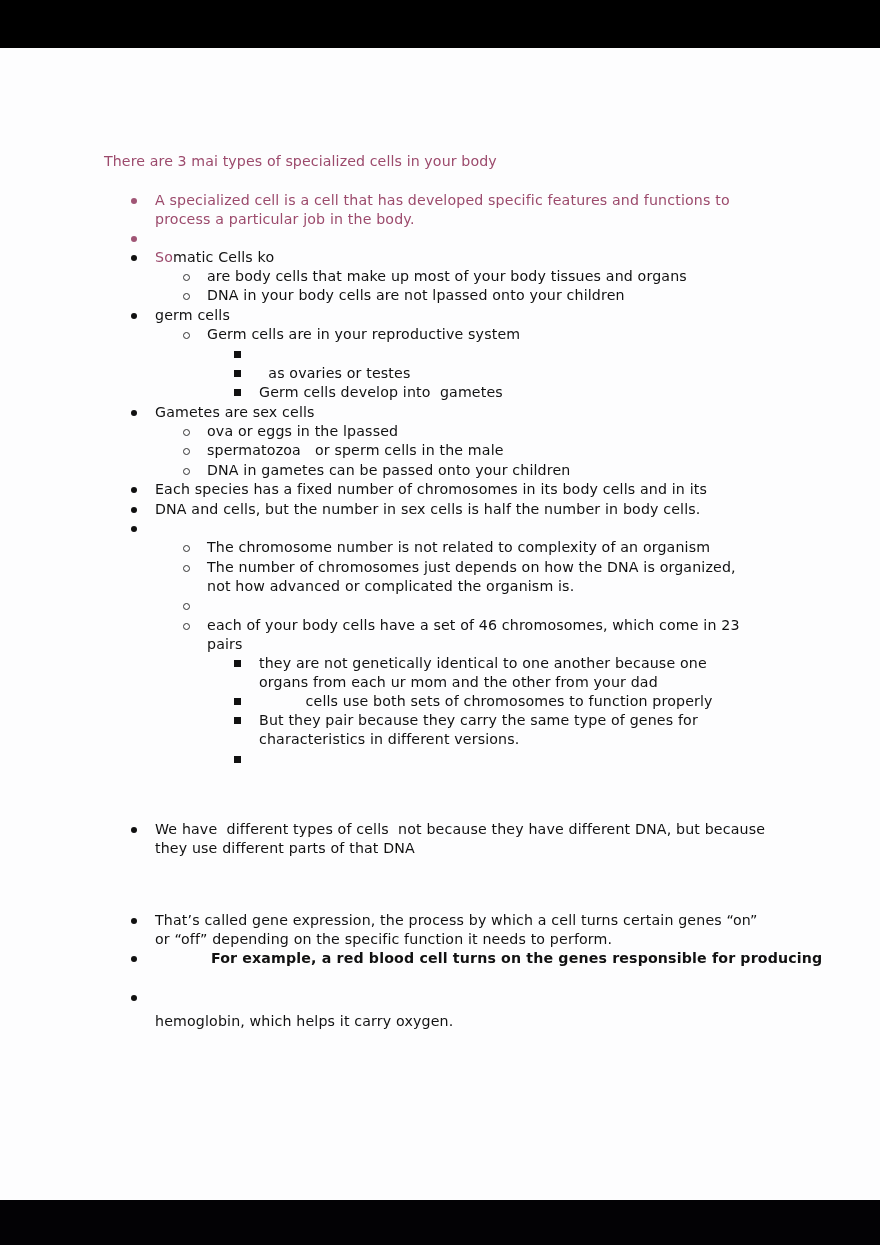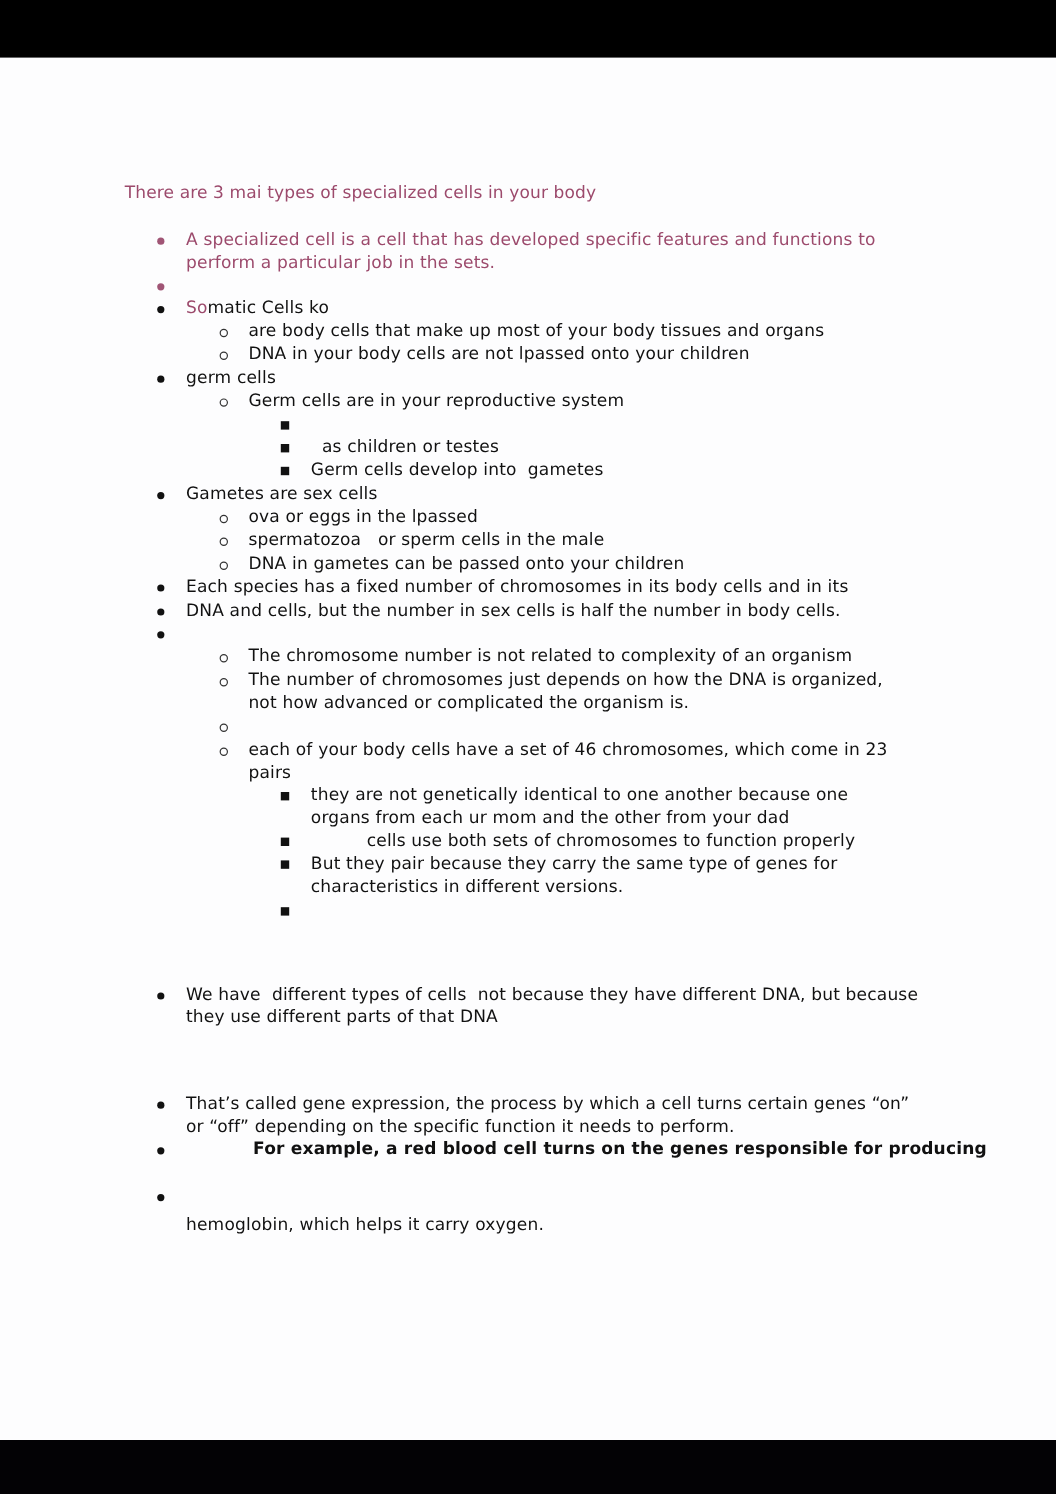--- a/index.html
+++ b/index.html
@@ -29,21 +29,21 @@
 <div class="bar-top"></div>
 
 <div class="page">
   <div class="doc">
 
     <div class="heading">There are 3 mai types of specialized cells in your body</div>
 
     <div class="li pink" style="left:0;top:143px;">
       <span class="bul disc" style="left:131px;top:7px;"></span>
       <span class="txt" style="left:155px;top:0;">A specialized cell is a cell that has developed specific features and functions to</span>
-      <span class="txt" style="left:155px;top:19px;">perform a particular job in the sets.</span>
+      <span class="txt" style="left:155px;top:19px;">process a particular job in the body.</span>
     </div>
 
     <div class="li pink" style="left:0;top:181px;">
       <span class="bul disc" style="left:131px;top:7px;"></span>
       <span class="txt" style="left:155px;top:0;"></span>
     </div>
 
     <div class="li" style="left:0;top:200px;">
       <span class="bul disc" style="left:131px;top:7px;"></span>
       <span class="txt" style="left:155px;top:0;"><span class="pinkpart">So</span><span>matic Cells ko</span></span>
@@ -69,21 +69,21 @@
       <span class="txt" style="left:207px;top:0;">Germ cells are in your reproductive system</span>
     </div>
 
     <div class="li" style="left:0;top:297px;">
       <span class="bul square" style="left:234px;top:6px;"></span>
       <span class="txt" style="left:259px;top:0;"></span>
     </div>
 
     <div class="li" style="left:0;top:316px;">
       <span class="bul square" style="left:234px;top:6px;"></span>
-      <span class="txt" style="left:259px;top:0;white-space:pre;">  as children or testes</span>
+      <span class="txt" style="left:259px;top:0;white-space:pre;">  as ovaries or testes</span>
     </div>
 
     <div class="li" style="left:0;top:335px;">
       <span class="bul square" style="left:234px;top:6px;"></span>
       <span class="txt" style="left:259px;top:0;white-space:pre;">Germ cells develop into  gametes</span>
     </div>
 
     <div class="li" style="left:0;top:355px;">
       <span class="bul disc" style="left:131px;top:7px;"></span>
       <span class="txt" style="left:155px;top:0;">Gametes are sex cells</span>

